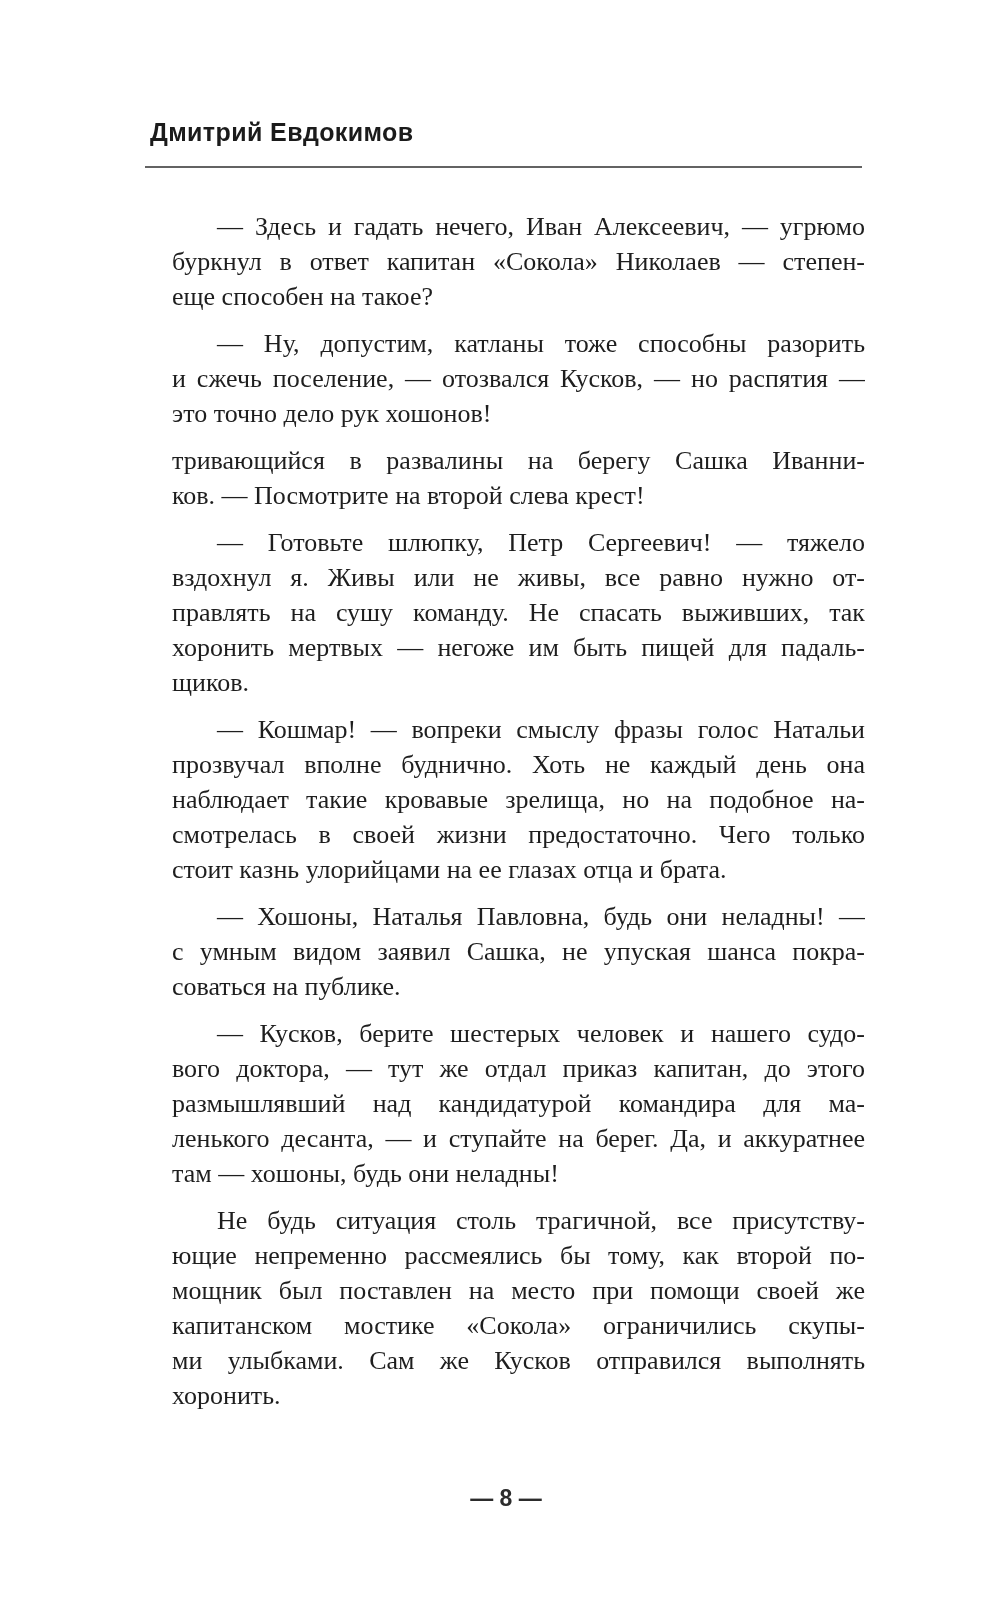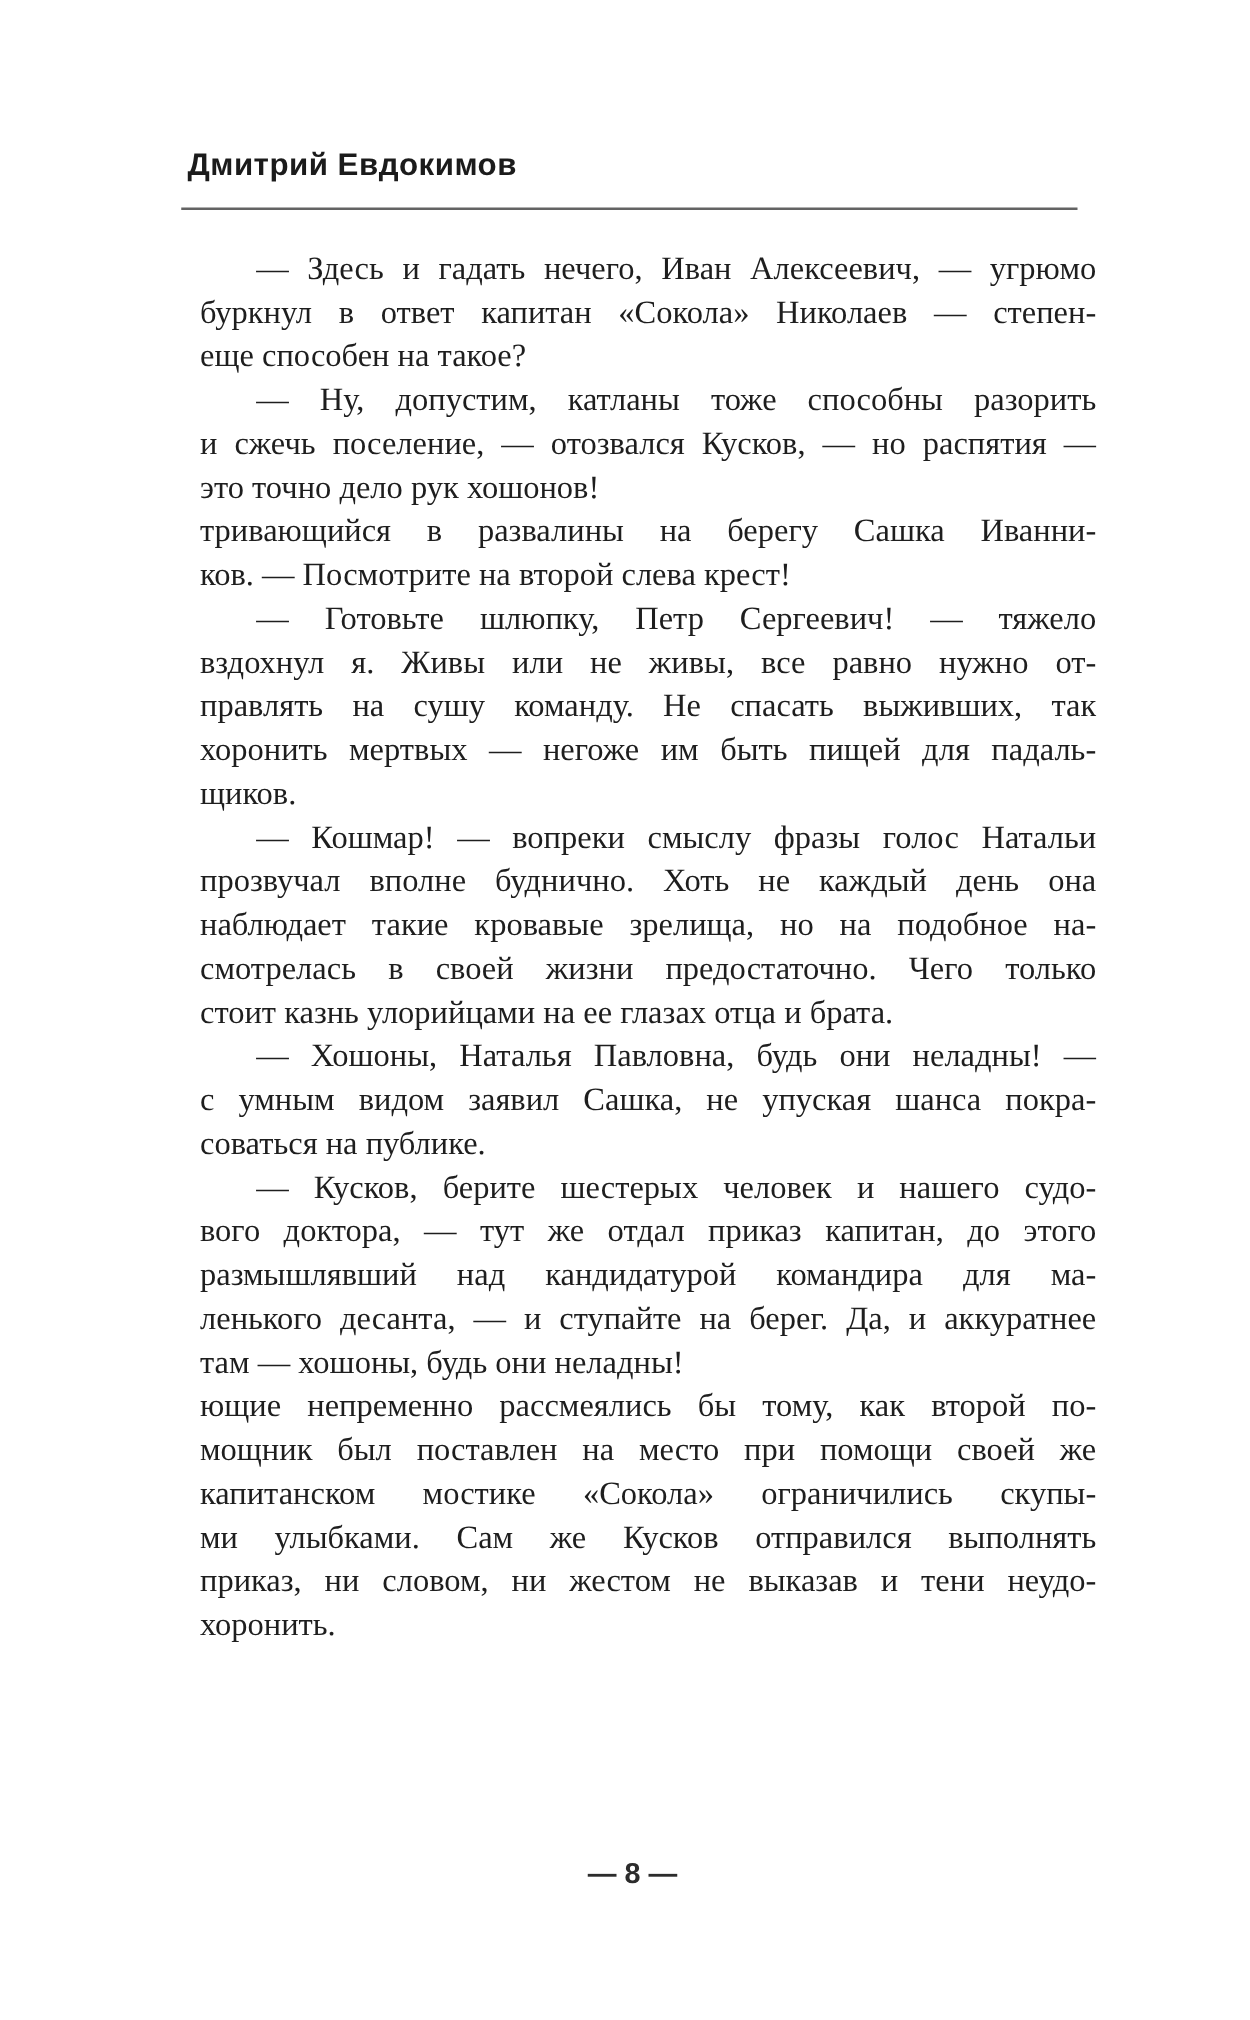--- a/index.html
+++ b/index.html
@@ -38,21 +38,21 @@
   }
   .text-block {
     position: absolute;
     top: 197px;
     left: 160px;
     width: 717px;
     font-size: 26px;
     line-height: 35px;
     color: #1e1e1e;
   }
-  .para { margin: 0; padding: 0; }
+  .para { margin: 12px; padding: 0; }
   .line {
     height: 35px;
     max-height: 35px;
     overflow: hidden;
     text-align: justify;
     text-align-last: justify;
   }
   .line.last {
     text-align-last: left;
   }
@@ -116,24 +116,24 @@
         <div class="line last">соваться на публике.</div>
       </div>
       <div class="para">
         <div class="line first">— Кусков, берите шестерых человек и нашего судо-</div>
         <div class="line">вого доктора, — тут же отдал приказ капитан, до этого</div>
         <div class="line">размышлявший над кандидатурой командира для ма-</div>
         <div class="line">ленького десанта, — и ступайте на берег. Да, и аккуратнее</div>
         <div class="line last">там — хошоны, будь они неладны!</div>
       </div>
       <div class="para">
+        <div class="line first">Не будь ситуация столь трагичной, все присутству-</div>
         <div class="line">ющие непременно рассмеялись бы тому, как второй по-</div>
         <div class="line">мощник был поставлен на место при помощи своей же</div>
         <div class="line">капитанском мостике «Сокола» ограничились скупы-</div>
         <div class="line">ми улыбками. Сам же Кусков отправился выполнять</div>
-        <div class="line">приказ, ни словом, ни жестом не выказав и тени неудо-</div>
         <div class="line last">хоронить.</div>
       </div>
     </div>
 
   <div class="folio">— 8 —</div>
 
 </div>
 
 </body></html>

